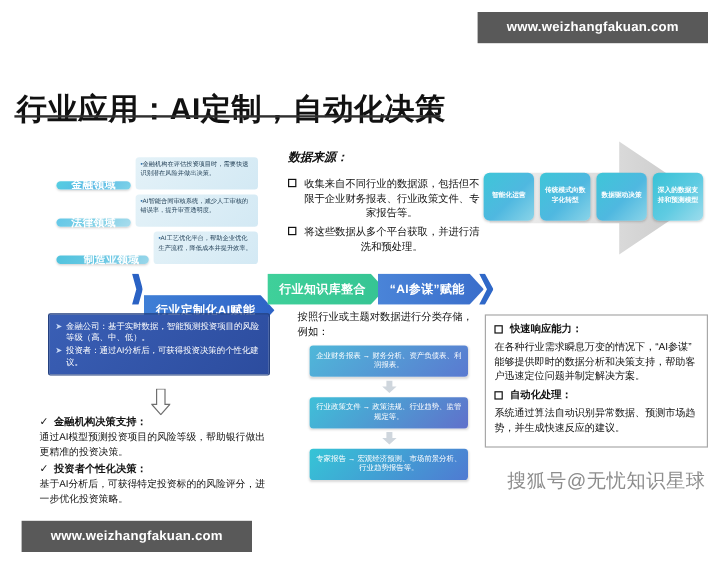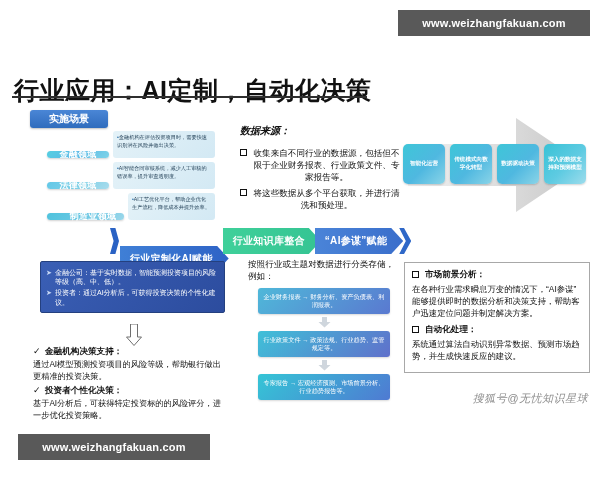--- a/index.html
+++ b/index.html
@@ -14,22 +14,22 @@
 
   
   .wm{
     position:absolute;background:#595959;color:#fff;
     font-size:11px;letter-spacing:.2px;font-weight:600;
     display:flex;align-items:center;justify-content:center;
   }
   .wm-top{right:10px;top:10px;width:192px;height:26px;}
   .wm-bottom{left:18px;bottom:20px;width:192px;height:26px;}
   .sohu{
-    position:absolute;right:12px;top:391px;font-size:11px;color:#8d8d8d;
-    letter-spacing:.5px;white-space:nowrap;font-style:italic;
+    position:absolute;right:12px;top:391px;font-size:16px;color:#8d8d8d;
+    letter-spacing:.5px;white-space:nowrap;
   }
 
   
   .title{
     position:absolute;left:14px;top:74px;
     font-size:25px;font-weight:800;letter-spacing:.5px;
     color:#111;white-space:nowrap;
   }
   .title-rule{
     position:absolute;left:12px;top:96px;width:355px;height:2px;
@@ -165,23 +165,20 @@
 
 <div class="slide">
 
   <div class="wm wm-top">
     <span>www.weizhangfakuan.com</span>
   </div>
 
   <div class="title">行业应用：AI定制，自动化决策</div>
   <div class="title-rule"></div>
 
-  <div class="scenario-tag">
-    <span>实施场景</span>
-  </div>
 
   <div class="domains">
 
     <div class="domain-row">
       <div class="domain-chip c1">
         <span>金融领域</span>
       </div>
       <div class="domain-desc">
         <span class="bullet">•</span><span>金融机构在评估投资项目时，需要快速识别潜在风险并做出决策。</span>
       </div>
@@ -305,21 +302,21 @@
       </svg>
       <div class="cl-box b3">
         <span>专家报告 → 宏观经济预测、市场前景分析、行业趋势报告等。</span>
       </div>
     </div>
   </div>
 
   <div class="capbox">
     <div class="cap-head">
       <span class="cap-sq"></span>
-      <span class="cap-title">市场前景分析：</span>
+      <span class="cap-title">快速响应能力：</span>
     </div>
     <div class="cap-text">在各种行业需求瞬息万变的情况下，“AI参谋”能够提供即时的数据分析和决策支持，帮助客户迅速定位问题并制定解决方案。</div>
     <div class="cap-head">
       <span class="cap-sq"></span>
       <span class="cap-title">自动化处理：</span>
     </div>
     <div class="cap-text">系统通过算法自动识别异常数据、预测市场趋势，并生成快速反应的建议。</div>
   </div>
 
   <div class="sohu">搜狐号@无忧知识星球</div>

